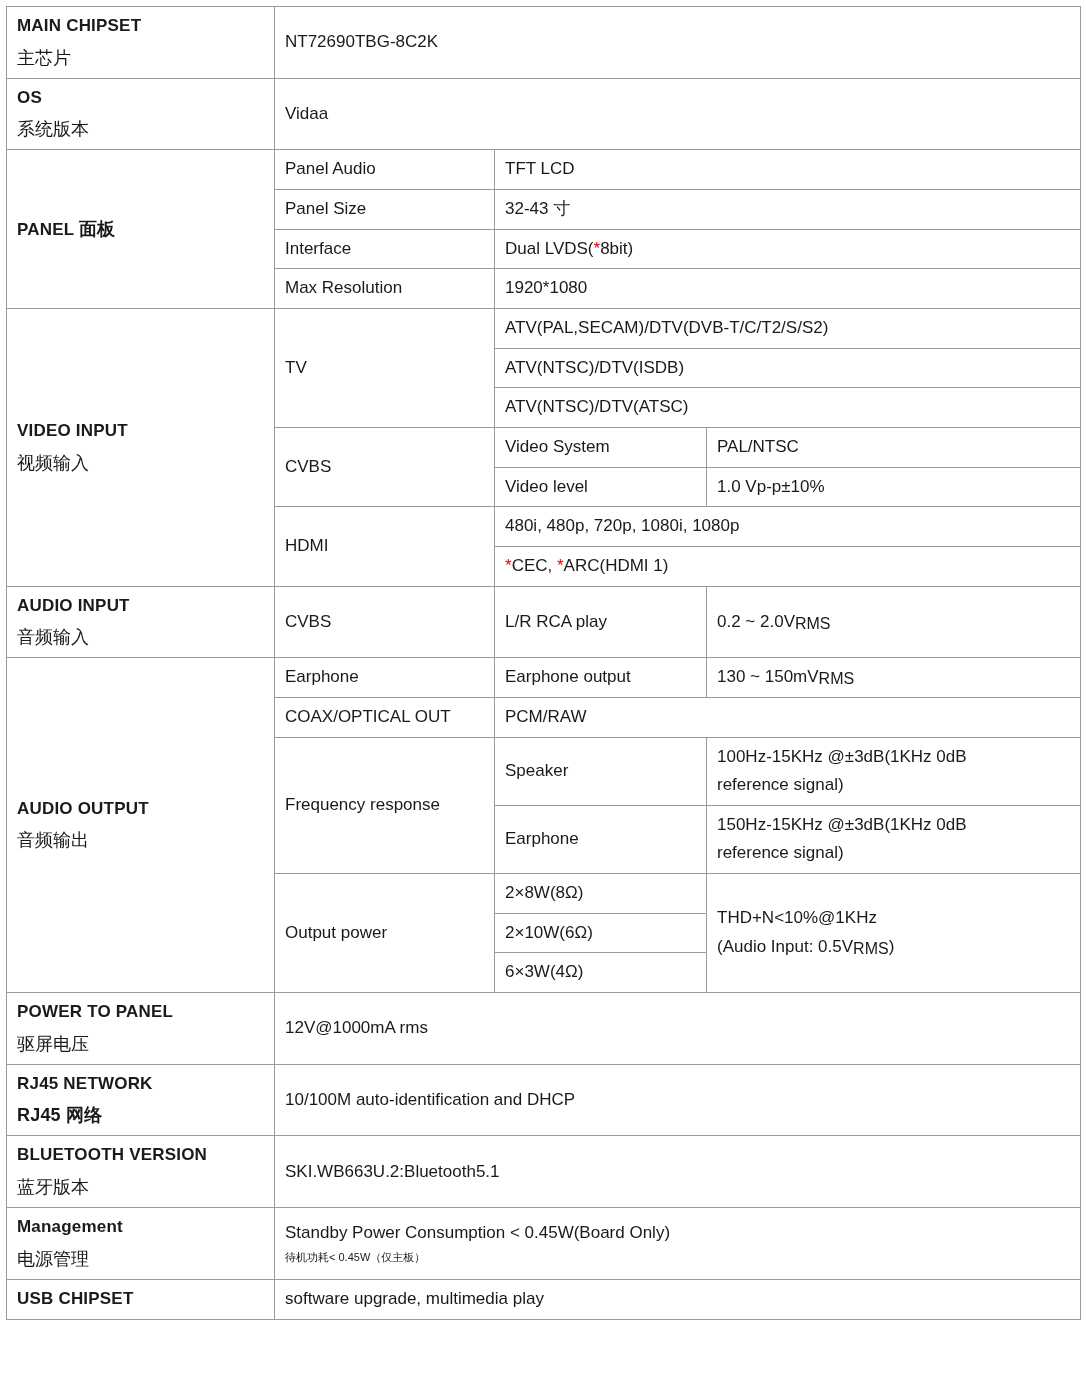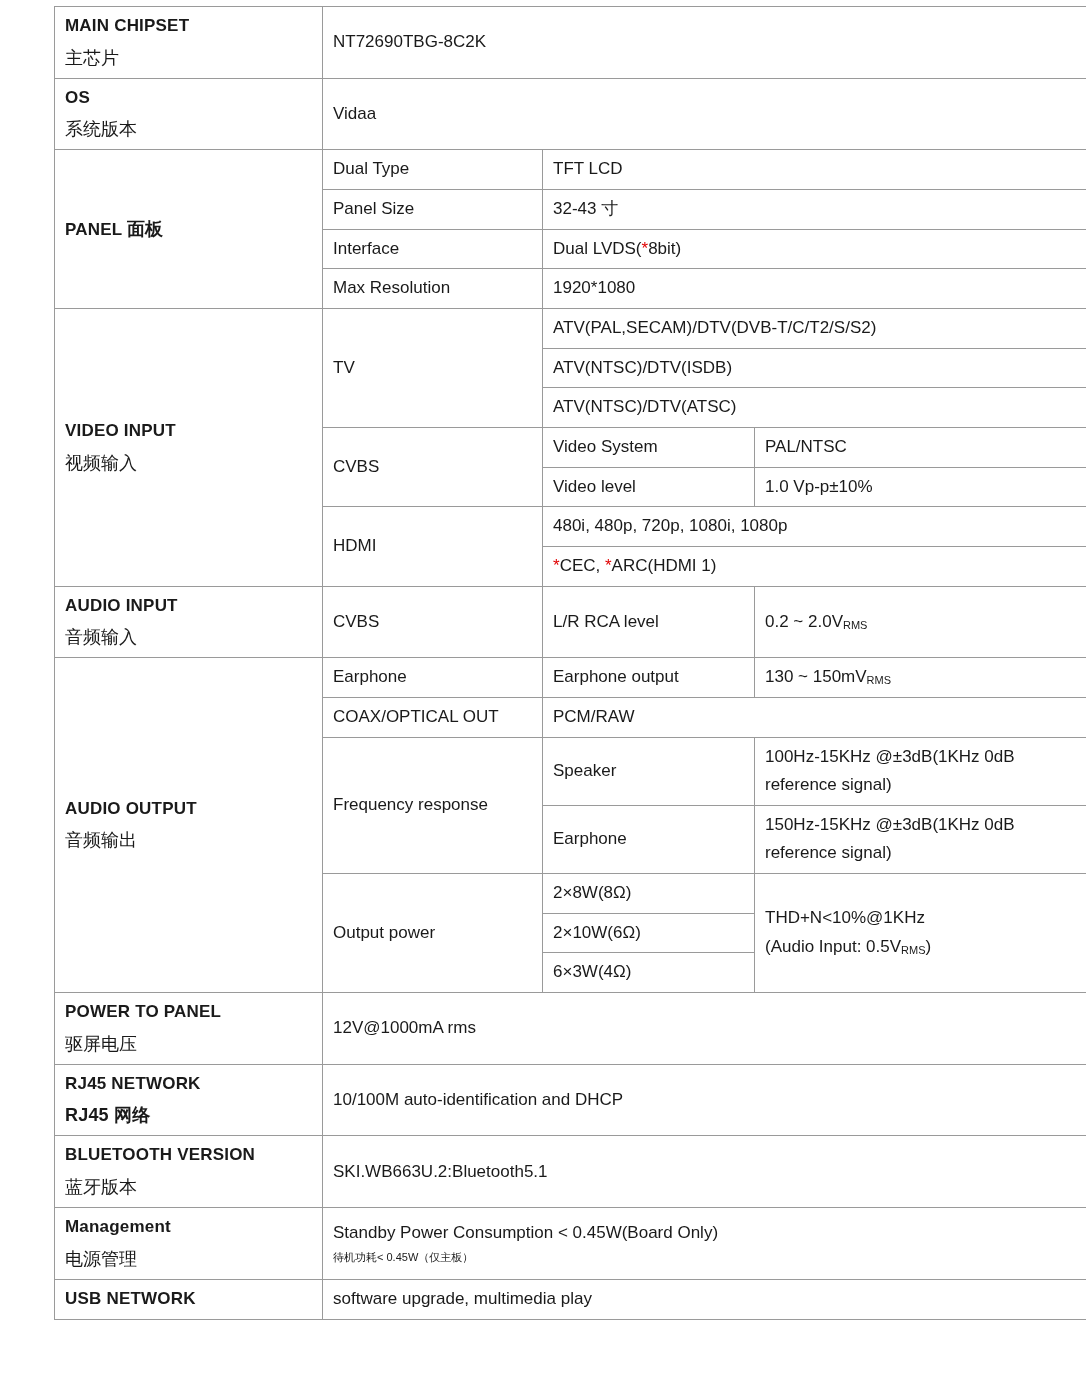--- a/index.html
+++ b/index.html
@@ -11,21 +11,20 @@
     font-family: "Liberation Sans", sans-serif;
     color: #1a1a1a;
     -webkit-font-smoothing: antialiased;
   }
   .sheet {
     width: 915px;
     min-height: 1392px;
     position: relative;
     box-sizing: border-box;
     padding: 6px 6px 0 6px;
-    margin-left: 48px;
   }
   table.spec {
     border-collapse: collapse;
     width: 1074px;
     table-layout: fixed;
     font-size: 17px;
   }
   table.spec td {
     border: 1px solid #9a9a9a;
     padding: 7px 10px;
@@ -59,21 +58,21 @@
   }
   .cat-inline .cat-cn {
     display: inline;
     margin-top: 0;
     font-weight: bold;
   }
   .red {
     color: #e00000;
   }
   sub {
-    font-size: 11px;
+    font-size: 16px;
     vertical-align: baseline;
     position: relative;
     bottom: -2px;
   }
   .sub-line {
     display: block;
   }
   .sub-line + .sub-line {
     margin-top: 4px;
   }
@@ -109,21 +108,21 @@
           <span class="cat-cn">系统版本</span>
         </td>
         <td colspan="3">Vidaa</td>
       </tr>
 
       <tr>
         <td class="cat cat-inline" rowspan="4">
           <span class="cat-en">PANEL</span>
           <span class="cat-cn">面板</span>
         </td>
-        <td>Dual Type</td>
+        <td>Panel Audio</td>
         <td colspan="2">TFT LCD</td>
       </tr>
       <tr>
         <td>Panel Size</td>
         <td colspan="2">32-43 寸</td>
       </tr>
       <tr>
         <td>Interface</td>
         <td colspan="2"><span>Dual LVDS(</span><span class="red">*</span><span>8bit)</span></td>
       </tr>
@@ -162,21 +161,21 @@
       <tr>
         <td colspan="2"><span class="red">*</span><span>CEC, </span><span class="red">*</span><span>ARC(HDMI 1)</span></td>
       </tr>
 
       <tr>
         <td class="cat">
           <span class="cat-en">AUDIO INPUT</span>
           <span class="cat-cn">音频输入</span>
         </td>
         <td>CVBS</td>
-        <td>L/R RCA level</td>
+        <td>L/R RCA play</td>
         <td><span>0.2 ~ 2.0V</span><sub>RMS</sub></td>
       </tr>
 
       <tr>
         <td class="cat" rowspan="7">
           <span class="cat-en">AUDIO OUTPUT</span>
           <span class="cat-cn">音频输出</span>
         </td>
         <td>Earphone</td>
         <td>Earphone output</td>
@@ -246,20 +245,20 @@
           <span class="cat-cn">电源管理</span>
         </td>
         <td colspan="3">
           <span class="sub-line">Standby Power Consumption &lt; 0.45W(Board Only)</span>
           <span class="sub-line cn-small">待机功耗&lt; 0.45W（仅主板）</span>
         </td>
       </tr>
 
       <tr>
         <td class="cat">
-          <span class="cat-en">USB NETWORK</span>
+          <span class="cat-en">USB CHIPSET</span>
         </td>
         <td colspan="3">software upgrade, multimedia play</td>
       </tr>
 
     </tbody>
   </table>
 </div>
 
 </body></html>

